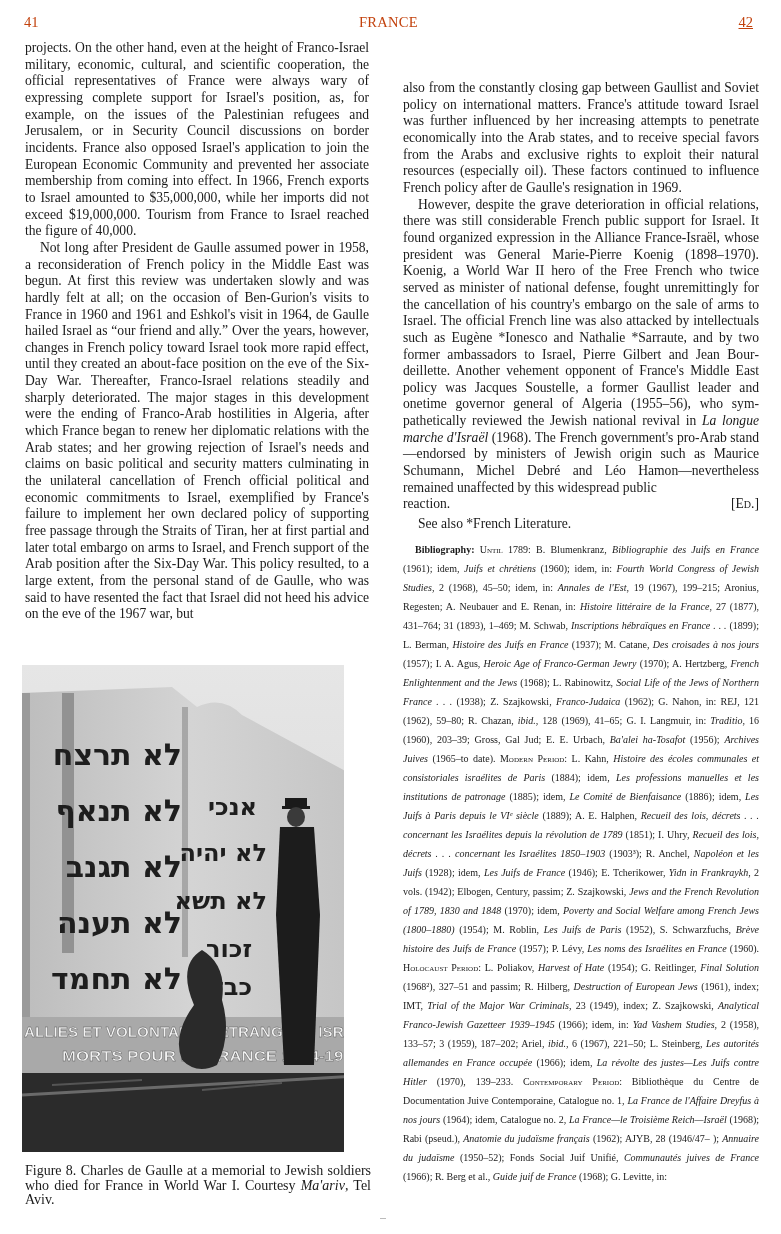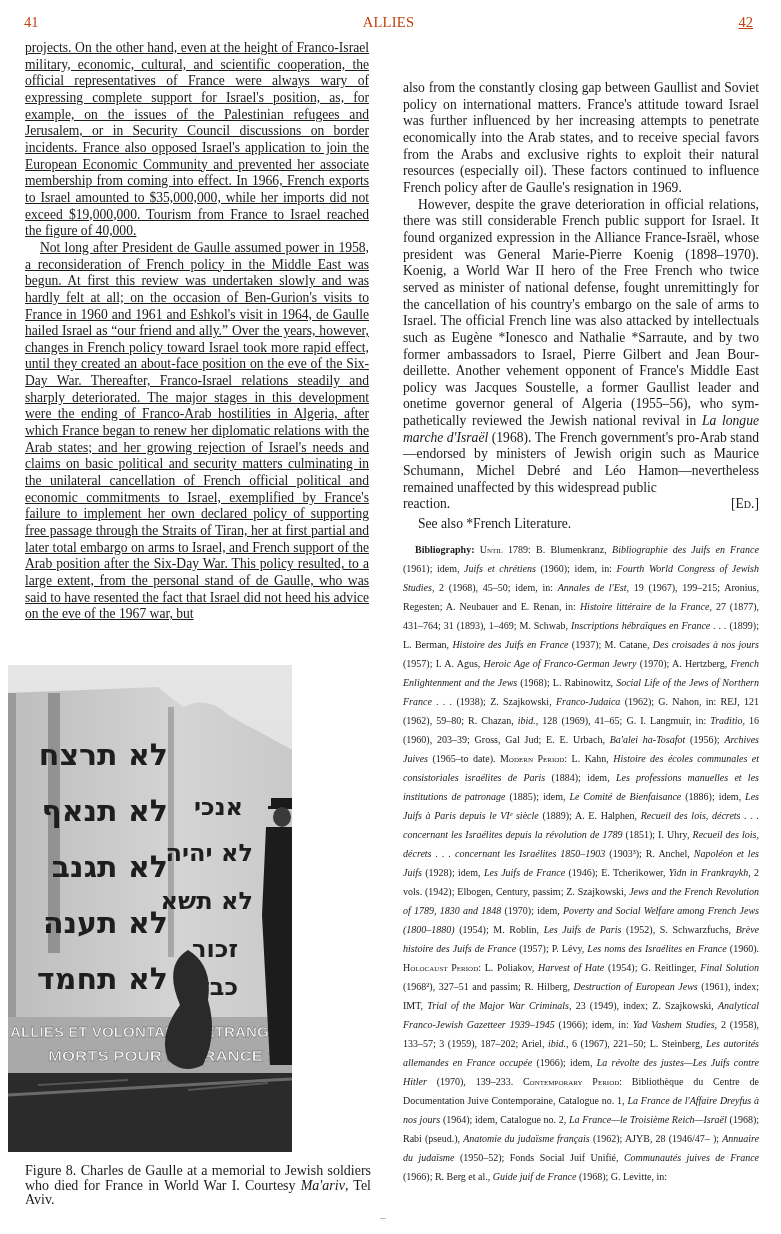--- a/index.html
+++ b/index.html
@@ -12,53 +12,53 @@
     font-size: 14.5px; color: #c2410c;
   }
   .header .pn-left { position: absolute; left: 0; top: 0; }
   .header .pn-right { position: absolute; right: 0; top: 0; text-decoration: underline; }
   .header .title { position: absolute; left: 0; right: 0; text-align: center; top: 0; letter-spacing: 0.3px; }
 
   .col {
     position: absolute; top: 40px; text-align: justify;
     font-size: 13.6px; line-height: 16.65px; hyphens: manual;
   }
-  .col-left { left: 25px; width: 344px; text-decoration: underline; }
+  .col-left { left: 25px; width: 344px; }
   .col-right { left: 403px; width: 356px; margin-top: 40px; }
   .col p { margin: 0; }
   .indent { text-indent: 15px; }
   .sc { font-variant: small-caps; }
   .ed-line { display: flex; justify-content: space-between; }
   .see-also { text-indent: 15px; margin-top: 3px !important; }
 
   .biblio {
     margin-top: 7px !important; font-size: 10px; line-height: 19px;
     text-align: justify; text-indent: 12px;
   }
   .biblio i { font-style: italic; }
   .biblio .bhead { font-weight: bold; }
 
   .figure {
-    position: absolute; left: 8px; top: 665px; width: 284px; height: 487px;
+    position: absolute; left: 22px; top: 665px; width: 322px; height: 487px;
     background: #f9a8d4; overflow: hidden;
   }
   .figure svg { display: block; }
   .caption {
     position: absolute; left: 25px; top: 1164px; width: 346px;
     font-size: 14px; line-height: 14.5px; text-align: justify;
   }
   .caption i { font-style: italic; }
   .footer-mark { position: absolute; left: 380px; top: 1218px; width: 6px; height: 1px; background: #bbb; }
 </style>
 </head>
 <body>
 
 <div class="header">
   <span class="pn-left">41</span>
-  <span class="title">ALLIES</span>
+  <span class="title">FRANCE</span>
   <span class="pn-right">42</span>
 </div>
 
 <div class="col col-left">
   <p>projects. On the other hand, even at the height of Franco-Israel military, economic, cultural, and scientific cooperation, the official representatives of France were always wary of expressing complete support for Israel's position, as, for example, on the issues of the Palestinian refugees and Jerusalem, or in Security Council discussions on border incidents. France also opposed Israel's applica­tion to join the European Economic Community and prevented her associate membership from coming into effect. In 1966, French exports to Israel amounted to $35,000,000, while her imports did not exceed $19,000,000. Tourism from France to Israel reached the figure of 40,000.</p>
   <p class="indent">Not long after President de Gaulle assumed power in 1958, a reconsideration of French policy in the Middle East was begun. At first this review was undertaken slowly and was hardly felt at all; on the occasion of Ben-Gurion's visits to France in 1960 and 1961 and Eshkol's visit in 1964, de Gaulle hailed Israel as “our friend and ally.” Over the years, however, changes in French policy toward Israel took more rapid effect, until they created an about-face position on the eve of the Six-Day War. Thereafter, Franco-Israel relations steadily and sharply deteriorated. The major stages in this development were the ending of Franco-Arab hostilities in Algeria, after which France began to renew her diplomatic relations with the Arab states; and her growing rejection of Israel's needs and claims on basic political and security matters culminating in the unilateral cancellation of French official political and economic commitments to Israel, exemplified by France's failure to implement her own declared policy of supporting free passage through the Straits of Tiran, her at first partial and later total embargo on arms to Israel, and French support of the Arab position after the Six-Day War. This policy resulted, to a large extent, from the personal stand of de Gaulle, who was said to have resented the fact that Israel did not heed his advice on the eve of the 1967 war, but</p>
 </div>
 
 <div class="figure">
   <svg width="354" height="487" viewBox="0 0 354 487">

